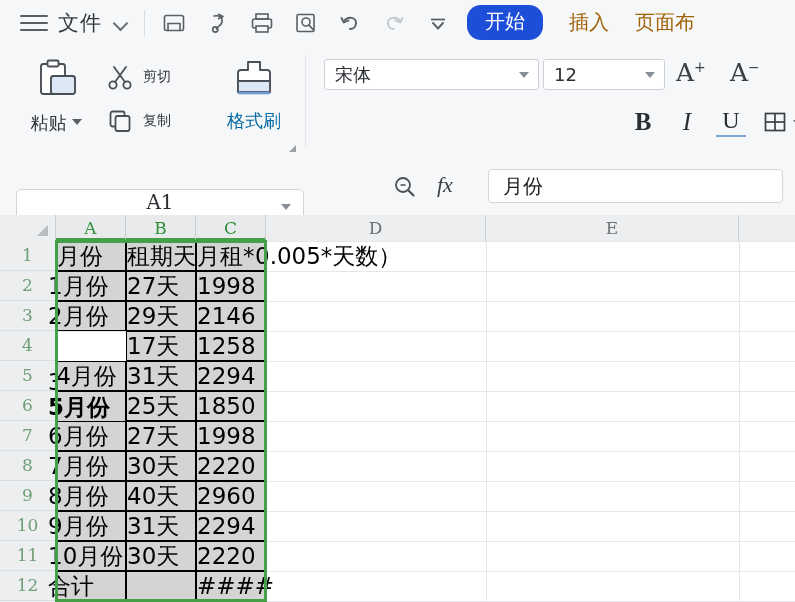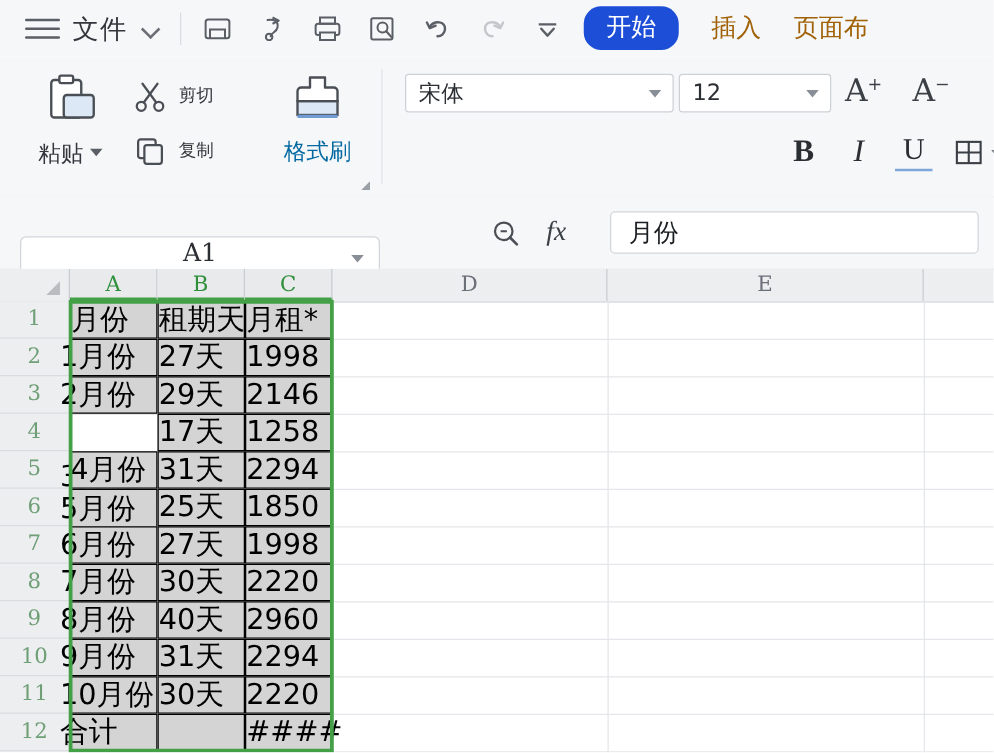--- a/index.html
+++ b/index.html
@@ -394,20 +394,23 @@
         <div class="gline-v" style="left: 683px;"></div>
         <div class="cell shade bordered" style="left: 0px; top: 0px; width: 70px; height: 30px;">
           <span class="ctext">月份</span>
         </div>
         <div class="cell shade bordered" style="left: 70px; top: 0px; width: 70px; height: 30px;">
           <span class="ctext">租期天</span>
         </div>
         <div class="cell shade bordered" style="left: 140px; top: 0px; width: 70px; height: 30px;">
           <span class="ctext">月租*</span>
         </div>
+        <div class="cell ovf" style="left: 210px; top: 0px; width: 220px; height: 30px;">
+          <span class="ctext" style="margin-left: -11px;">0.005*天数）</span>
+        </div>
         <div class="cell shade bordered clipleft" style="left: 0px; top: 30px; width: 70px; height: 30px;">
           <span class="ctext">1月份</span>
         </div>
         <div class="cell shade bordered" style="left: 70px; top: 30px; width: 70px; height: 30px;">
           <span class="ctext">27天</span>
         </div>
         <div class="cell shade bordered" style="left: 140px; top: 30px; width: 70px; height: 30px;">
           <span class="ctext">1998</span>
         </div>
         <div class="cell shade bordered clipleft" style="left: 0px; top: 60px; width: 70px; height: 30px;">
@@ -430,21 +433,21 @@
         </div>
         <div class="cell shade bordered clipleft" style="left: 0px; top: 120px; width: 70px; height: 30px; justify-content: center;">
           <span class="ctext">4月份</span>
         </div>
         <div class="cell shade bordered" style="left: 70px; top: 120px; width: 70px; height: 30px;">
           <span class="ctext">31天</span>
         </div>
         <div class="cell shade bordered" style="left: 140px; top: 120px; width: 70px; height: 30px;">
           <span class="ctext">2294</span>
         </div>
-        <div class="cell shade bordered clipleft" style="left: 0px; top: 150px; width: 70px; height: 32px;">
+        <div class="cell shade bordered clipleft" style="left: 0px; top: 150px; width: 70px; height: 32px; font-weight: bold;">
           <span class="ctext">5月份</span>
         </div>
         <div class="cell shade bordered" style="left: 70px; top: 150px; width: 70px; height: 30px;">
           <span class="ctext">25天</span>
         </div>
         <div class="cell shade bordered" style="left: 140px; top: 150px; width: 70px; height: 30px;">
           <span class="ctext">1850</span>
         </div>
         <div class="cell shade bordered clipleft" style="left: 0px; top: 180px; width: 70px; height: 30px;">
           <span class="ctext">6月份</span>

